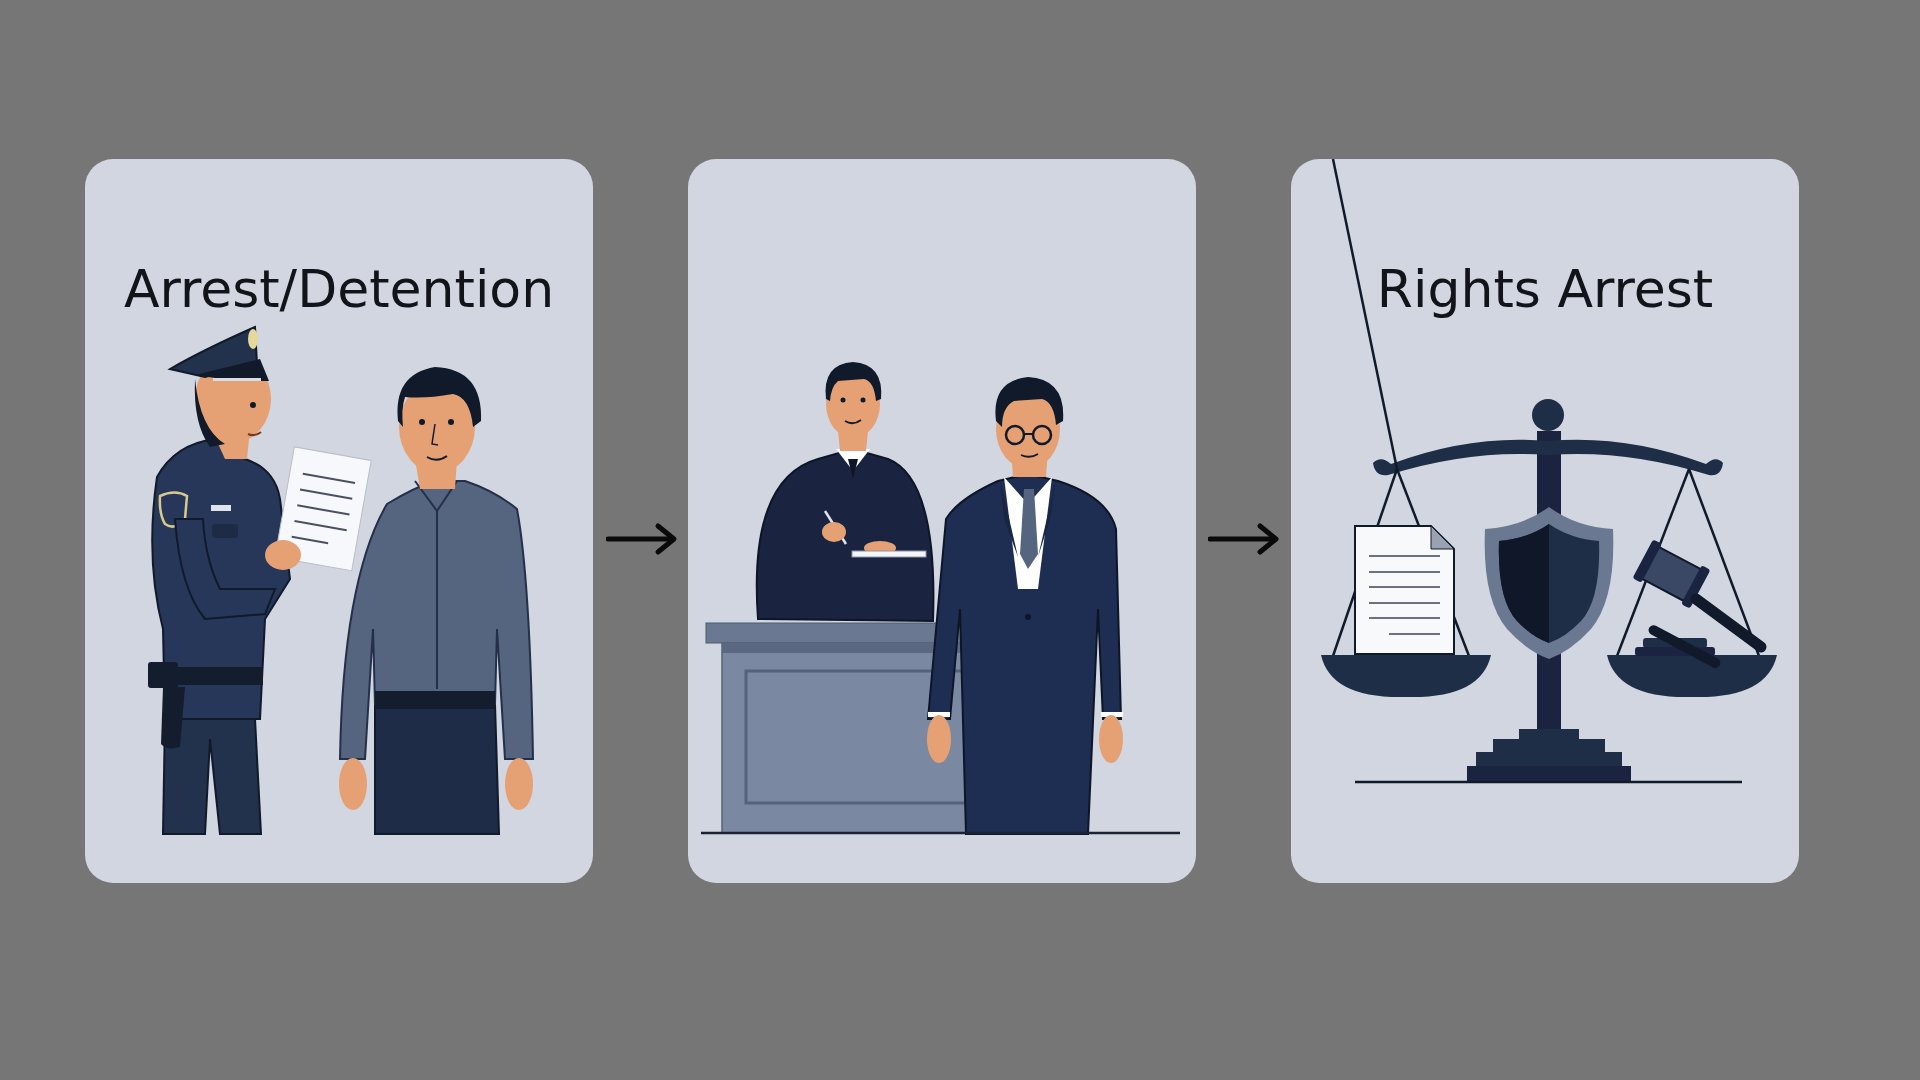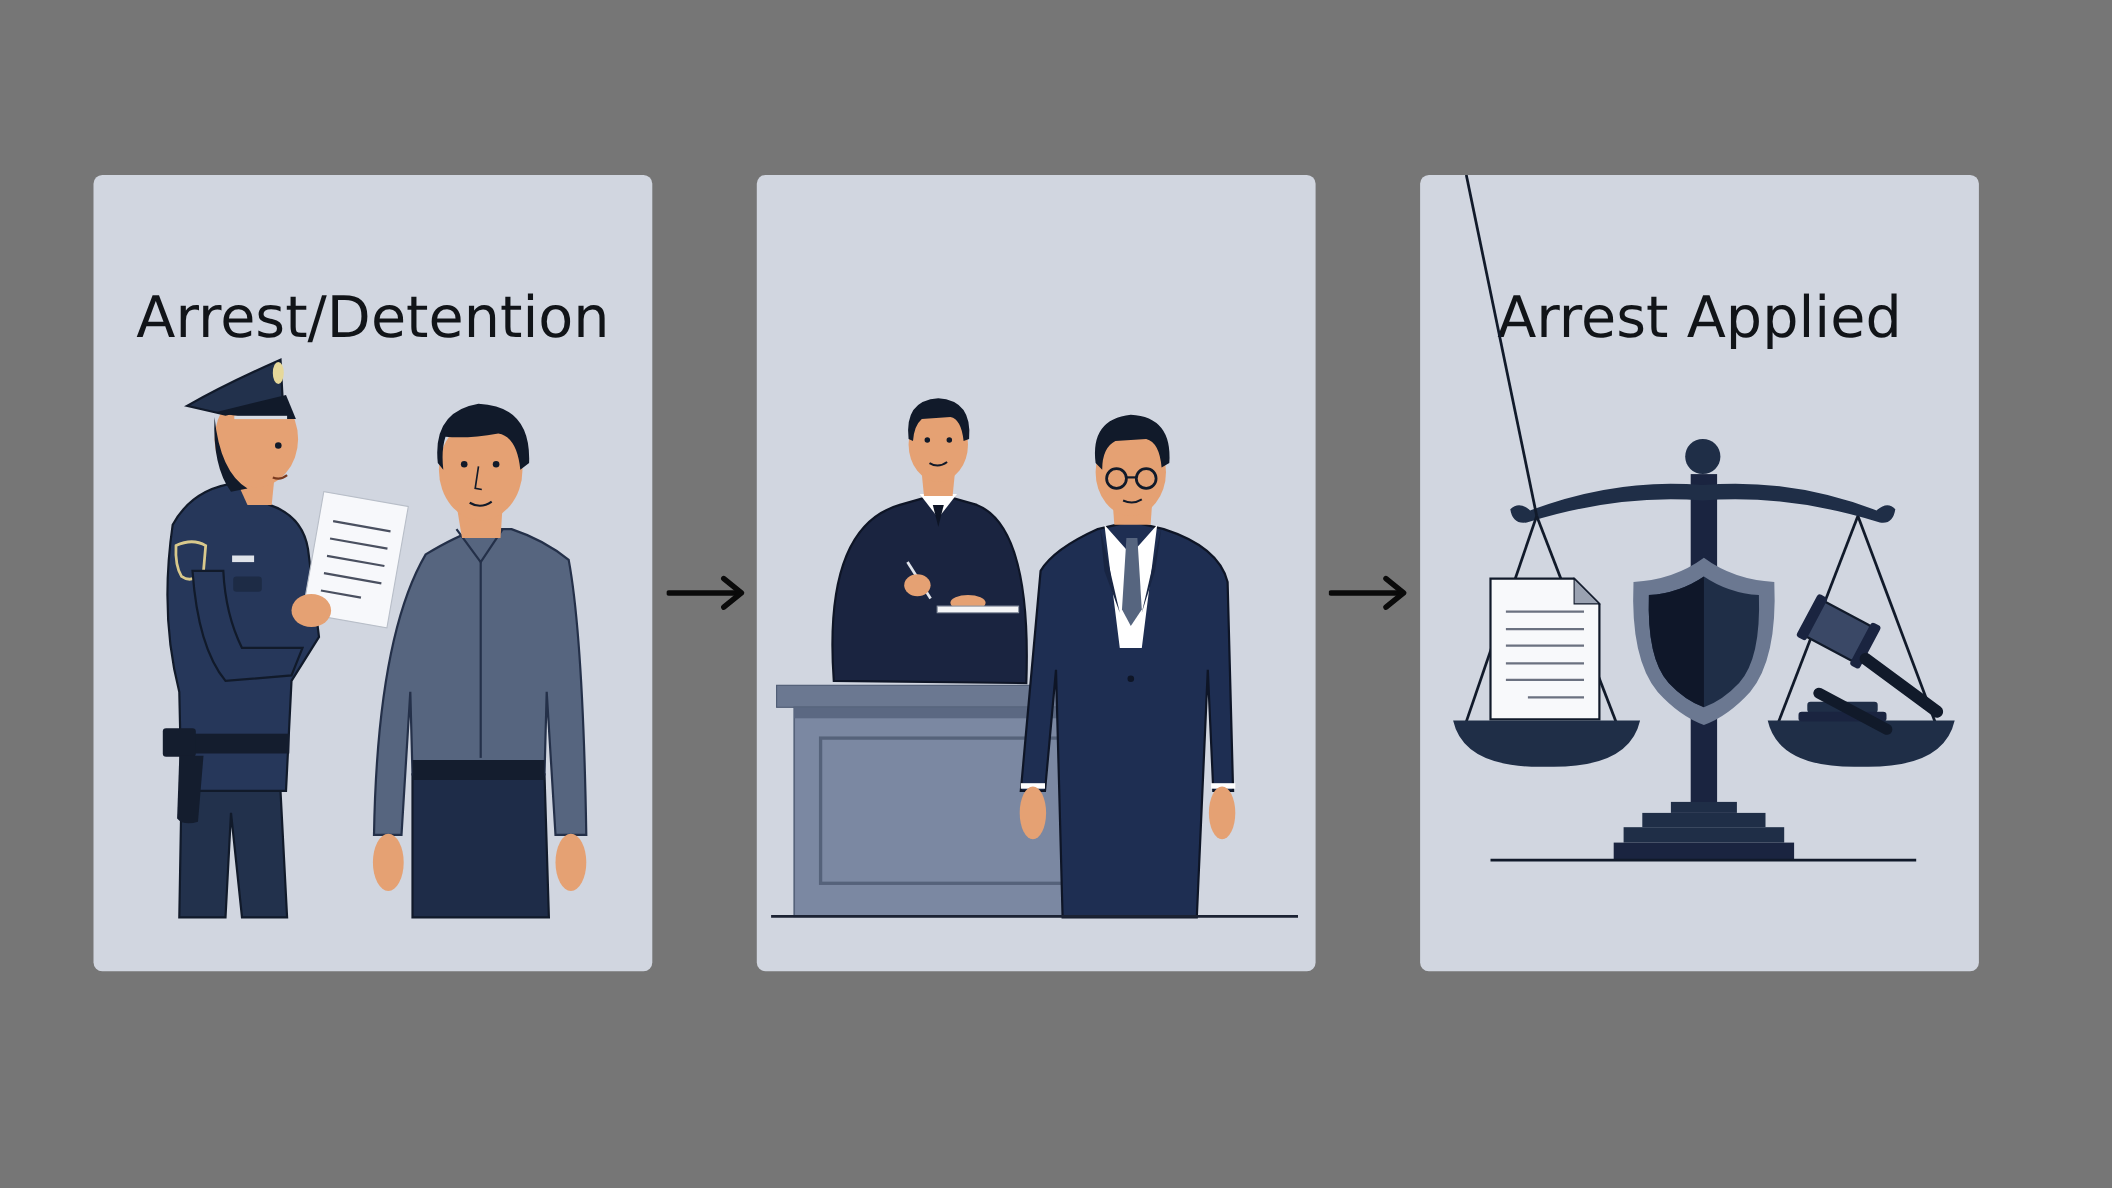--- a/index.html
+++ b/index.html
@@ -1,17 +1,17 @@
 <!DOCTYPE html>
 <html><head>
 <meta charset="utf-8">
 <style>
   html,body{margin:0;padding:0;}
   body{width:1920px;height:1080px;background:#767676;position:relative;overflow:hidden;font-family:"DejaVu Sans","Liberation Sans",sans-serif;}
-  .card{position:absolute;top:159px;width:508px;height:724px;background:#d1d6e0;border-radius:8px;box-sizing:border-box;}
+  .card{position:absolute;top:159px;width:508px;height:724px;background:#d1d6e0;border-radius:28px;box-sizing:border-box;}
   .card-title{position:absolute;top:100px;left:0;width:100%;text-align:center;font-size:52px;font-weight:500;color:#111418;letter-spacing:0px;white-space:nowrap;}
   .card svg{position:absolute;left:0;top:0;}
   .arrow{position:absolute;top:522px;width:72px;height:34px;}
 </style>
 </head>
 <body>
 
 <div class="card" style="left:85px;">
   <div class="card-title">Arrest/Detention</div>
   <svg width="508" height="724" viewBox="0 0 508 724">
@@ -127,21 +127,21 @@
     <line x1="13" y1="674" x2="492" y2="674" stroke="#1b2233" stroke-width="2.5"></line>
   </svg>
 </div>
 
 <svg class="arrow" style="left:1208px;" viewBox="0 0 72 34">
   <line x1="2" y1="17" x2="66" y2="17" stroke="#0a0a0a" stroke-width="5" stroke-linecap="round"></line>
   <path d="M52 4 L68 17 L52 30" fill="none" stroke="#0a0a0a" stroke-width="5" stroke-linecap="round" stroke-linejoin="round"></path>
 </svg>
 
 <div class="card" style="left:1291px;">
-  <div class="card-title">Arrest Applied</div>
+  <div class="card-title">Rights Arrest</div>
   <svg width="508" height="724" viewBox="0 0 508 724">
 
     <rect x="246" y="272" width="24" height="300" fill="#1a2440"></rect>
 
     <circle cx="257" cy="256" r="16" fill="#1f2e47"></circle>
 
     <path d="M82 304 Q90 296 100 305 Q180 275 257 282 Q335 275 415 305 Q425 296 432 304 Q430 318 418 316 Q335 290 257 296 Q180 290 97 316 Q84 318 82 304 Z" fill="#1f2e47"></path>
 
     <line x1="106" y1="310" x2="42" y="497" stroke="#111a2a" stroke-width="2.5"></line>
     <line x1="106" y1="310" x2="42" y2="497" stroke="#111a2a" stroke-width="2.5"></line>

